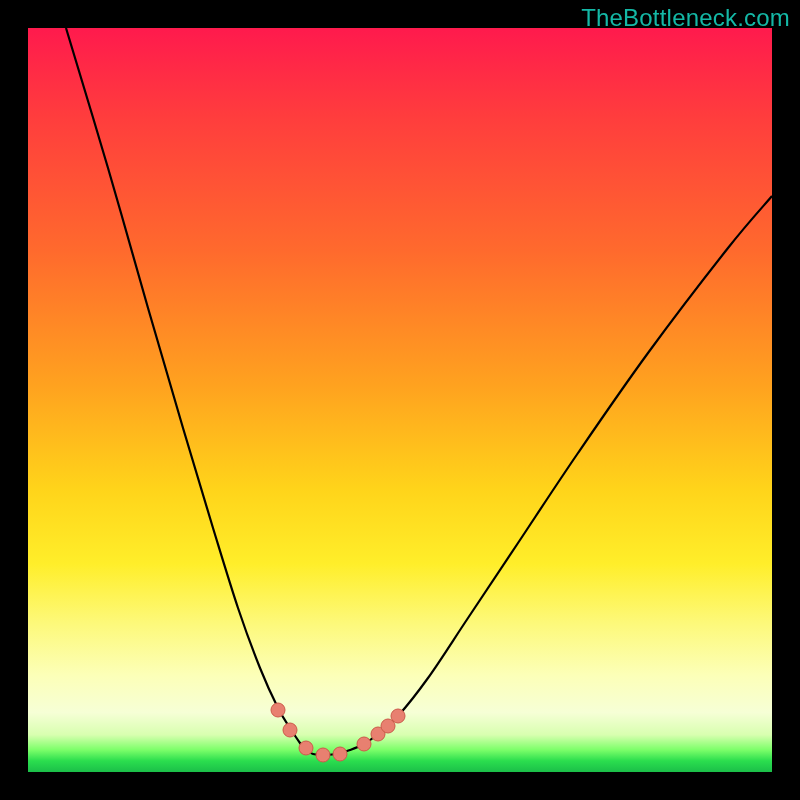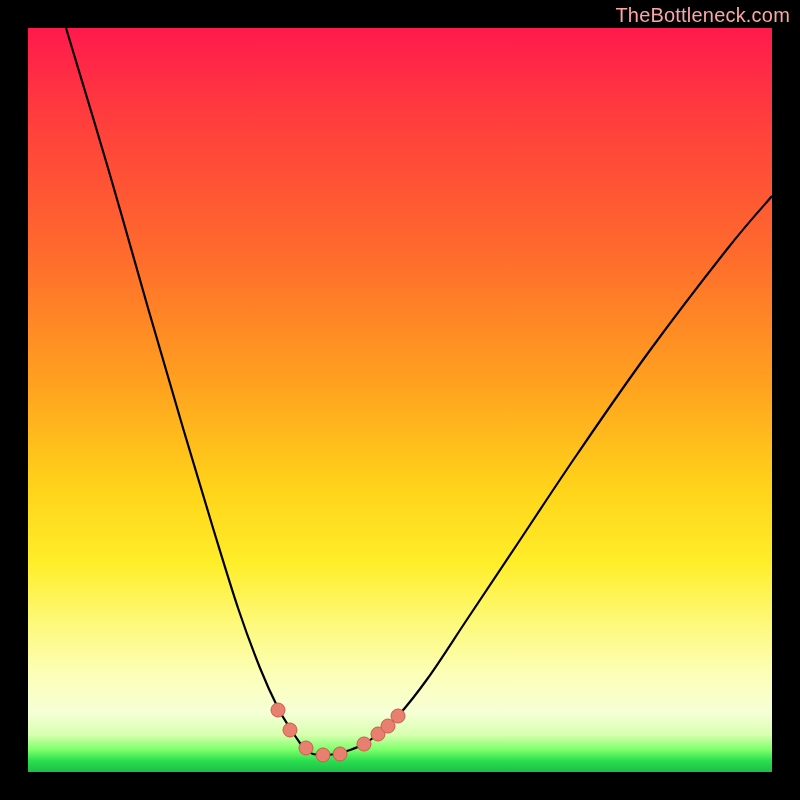--- a/index.html
+++ b/index.html
@@ -40,22 +40,22 @@
       #d8ffb0 95%,
       #7dff6a 97%,
       #2bde4e 98.5%,
       #1bbf49 100%
     );
   }
   .watermark {
     position: absolute;
     top: 4px;
     right: 10px;
-    color: #fca5a5;
-    font-size: 20px;
+    color: #14b8a6;
+    font-size: 24px;
     font-weight: 500;
     letter-spacing: 0.2px;
     user-select: none;
   }
   svg.curve {
     position: absolute;
     left: 0;
     top: 0;
     width: 744px;
     height: 744px;

